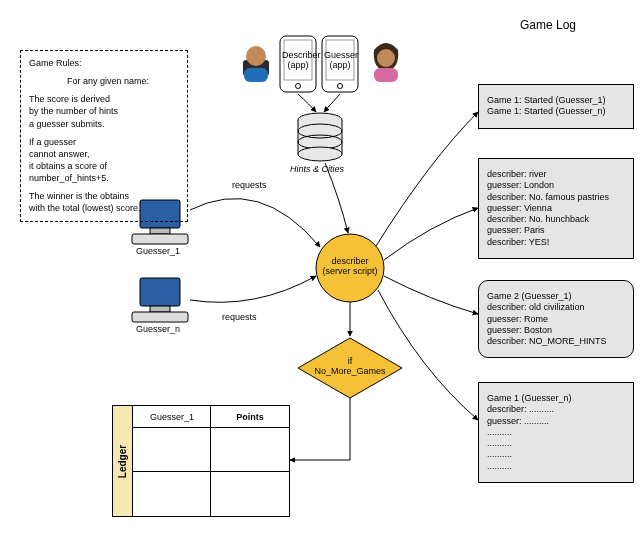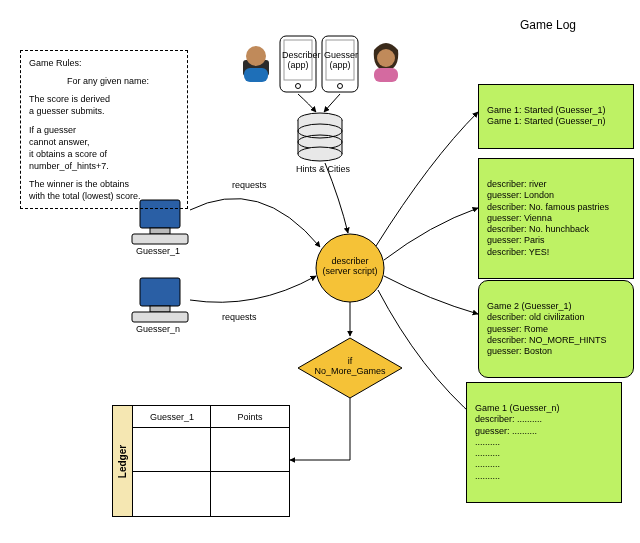--- a/index.html
+++ b/index.html
@@ -1,22 +1,22 @@
 <!DOCTYPE html>
 <html><head>
 <meta charset="utf-8">
 <style>
   body { margin:0; padding:0; background:#fff; font-family:Arial,Helvetica,sans-serif; width:640px; height:543px; position:relative; overflow:hidden;}
   .abs { position:absolute; }
   .rules { border:1px dashed #000; padding:6px 8px; font-size:9px; line-height:1.35; }
   .panel-title { font-size:12px; }
-  .logbox { border:1px solid #000; padding:20px 8px; font-size:9px; line-height:1.25; background:#bef264;}
+  .logbox { border:1px solid #000; padding:10px 8px; font-size:9px; line-height:1.25; background:#e5e5e5;}
   .applabel {font-size:9px; text-align:center;}
   .small {font-size:9px;}
-  .center {text-align:right;}
+  .center {text-align:left;font-style:italic;}
   .nodelabel {font-size:9px; text-align:center;}
   svg { position:absolute; left:0; top:0; }
   .tab-cell{position:absolute;border:1px solid #000;font-size:9px;display:flex;align-items:center;justify-content:center;background:#fff;}
   .ledger{position:absolute;border:1px solid #000;background:#f5e7b2;display:flex;align-items:center;justify-content:center;}
   .ledger span{transform:rotate(-90deg);font-size:10px;font-weight:bold;}
 </style>
 </head>
 <body>
 
 <svg width="640" height="543">
@@ -95,25 +95,26 @@
 
   <path d="M350 302 L350 336" fill="none" stroke="#000" marker-end="url(#arr)"></path>
 
   <path d="M350 398 L350 460 L290 460" fill="none" stroke="#000" marker-end="url(#arr)"></path>
 </svg>
 
 <div class="abs rules" style="left:20px; top:18px; width:150px;margin-top:32px;">
   <div style="margin-bottom:6px;">Game Rules:</div>
   <div style="margin-bottom:6px;padding-left:38px;">For any given name:</div>
   <div>The score is derived</div>
+  <div>by the number of hints</div>
   <div style="margin-bottom:6px;">a guesser submits.</div>
   <div>If a guesser</div>
   <div>cannot answer,</div>
   <div>it obtains a score of</div>
-  <div style="margin-bottom:6px;">number_of_hints+7.</div>
+  <div style="margin-bottom:6px;">number_of_hints+5.</div>
   <div>The winner is the obtains</div>
   <div>with the total (lowest) score.</div>
 </div>
 
 <div class="abs panel-title" style="left:520px; top:18px;">Game Log</div>
 
 <div class="abs applabel" style="left:282px; top:50px; width:32px; white-space:pre-line;">Describer
 (app)</div>
 <div class="abs applabel" style="left:324px; top:50px; width:32px; white-space:pre-line;">Guesser
 (app)</div>
@@ -144,35 +145,35 @@
   <div>guesser: Vienna</div>
   <div>describer: No. hunchback</div>
   <div>guesser: Paris</div>
   <div>describer: YES!</div>
 </div>
 
 <div class="abs logbox" style="left:478px; top:280px; width:138px;border-radius:10px;">
   <div>Game 2 (Guesser_1)</div>
   <div>describer: old civilization</div>
   <div>guesser: Rome</div>
+  <div>guesser: Boston</div>
   <div>describer: NO_MORE_HINTS</div>
-  <div>guesser: Boston</div>
 </div>
 
-<div class="abs logbox" style="left:466px; top:382px; width:138px;">
+<div class="abs logbox" style="left:478px; top:382px; width:138px;">
   <div>Game 1 (Guesser_n)</div>
   <div>describer: ..........</div>
   <div>guesser: ..........</div>
   <div>..........</div>
   <div>..........</div>
   <div>..........</div>
   <div>..........</div>
 </div>
 
 <div class="ledger" style="left:112px; top:405px; width:20px; height:110px;">
   <span>Ledger</span>
 </div>
 <div class="tab-cell" style="left:132px; top:405px; width:78px; height:22px;">Guesser_1</div>
-<div class="tab-cell" style="left:210px; top:405px; width:78px; height:22px;">Points</div>
+<div class="tab-cell" style="left:210px; top:405px; width:78px; height:22px;font-weight:bold;">Points</div>
 <div class="tab-cell" style="left:132px; top:427px; width:78px; height:44px;"></div>
 <div class="tab-cell" style="left:210px; top:427px; width:78px; height:44px;"></div>
 <div class="tab-cell" style="left:132px; top:471px; width:78px; height:44px;"></div>
 <div class="tab-cell" style="left:210px; top:471px; width:78px; height:44px;"></div>
 
 </body></html>

